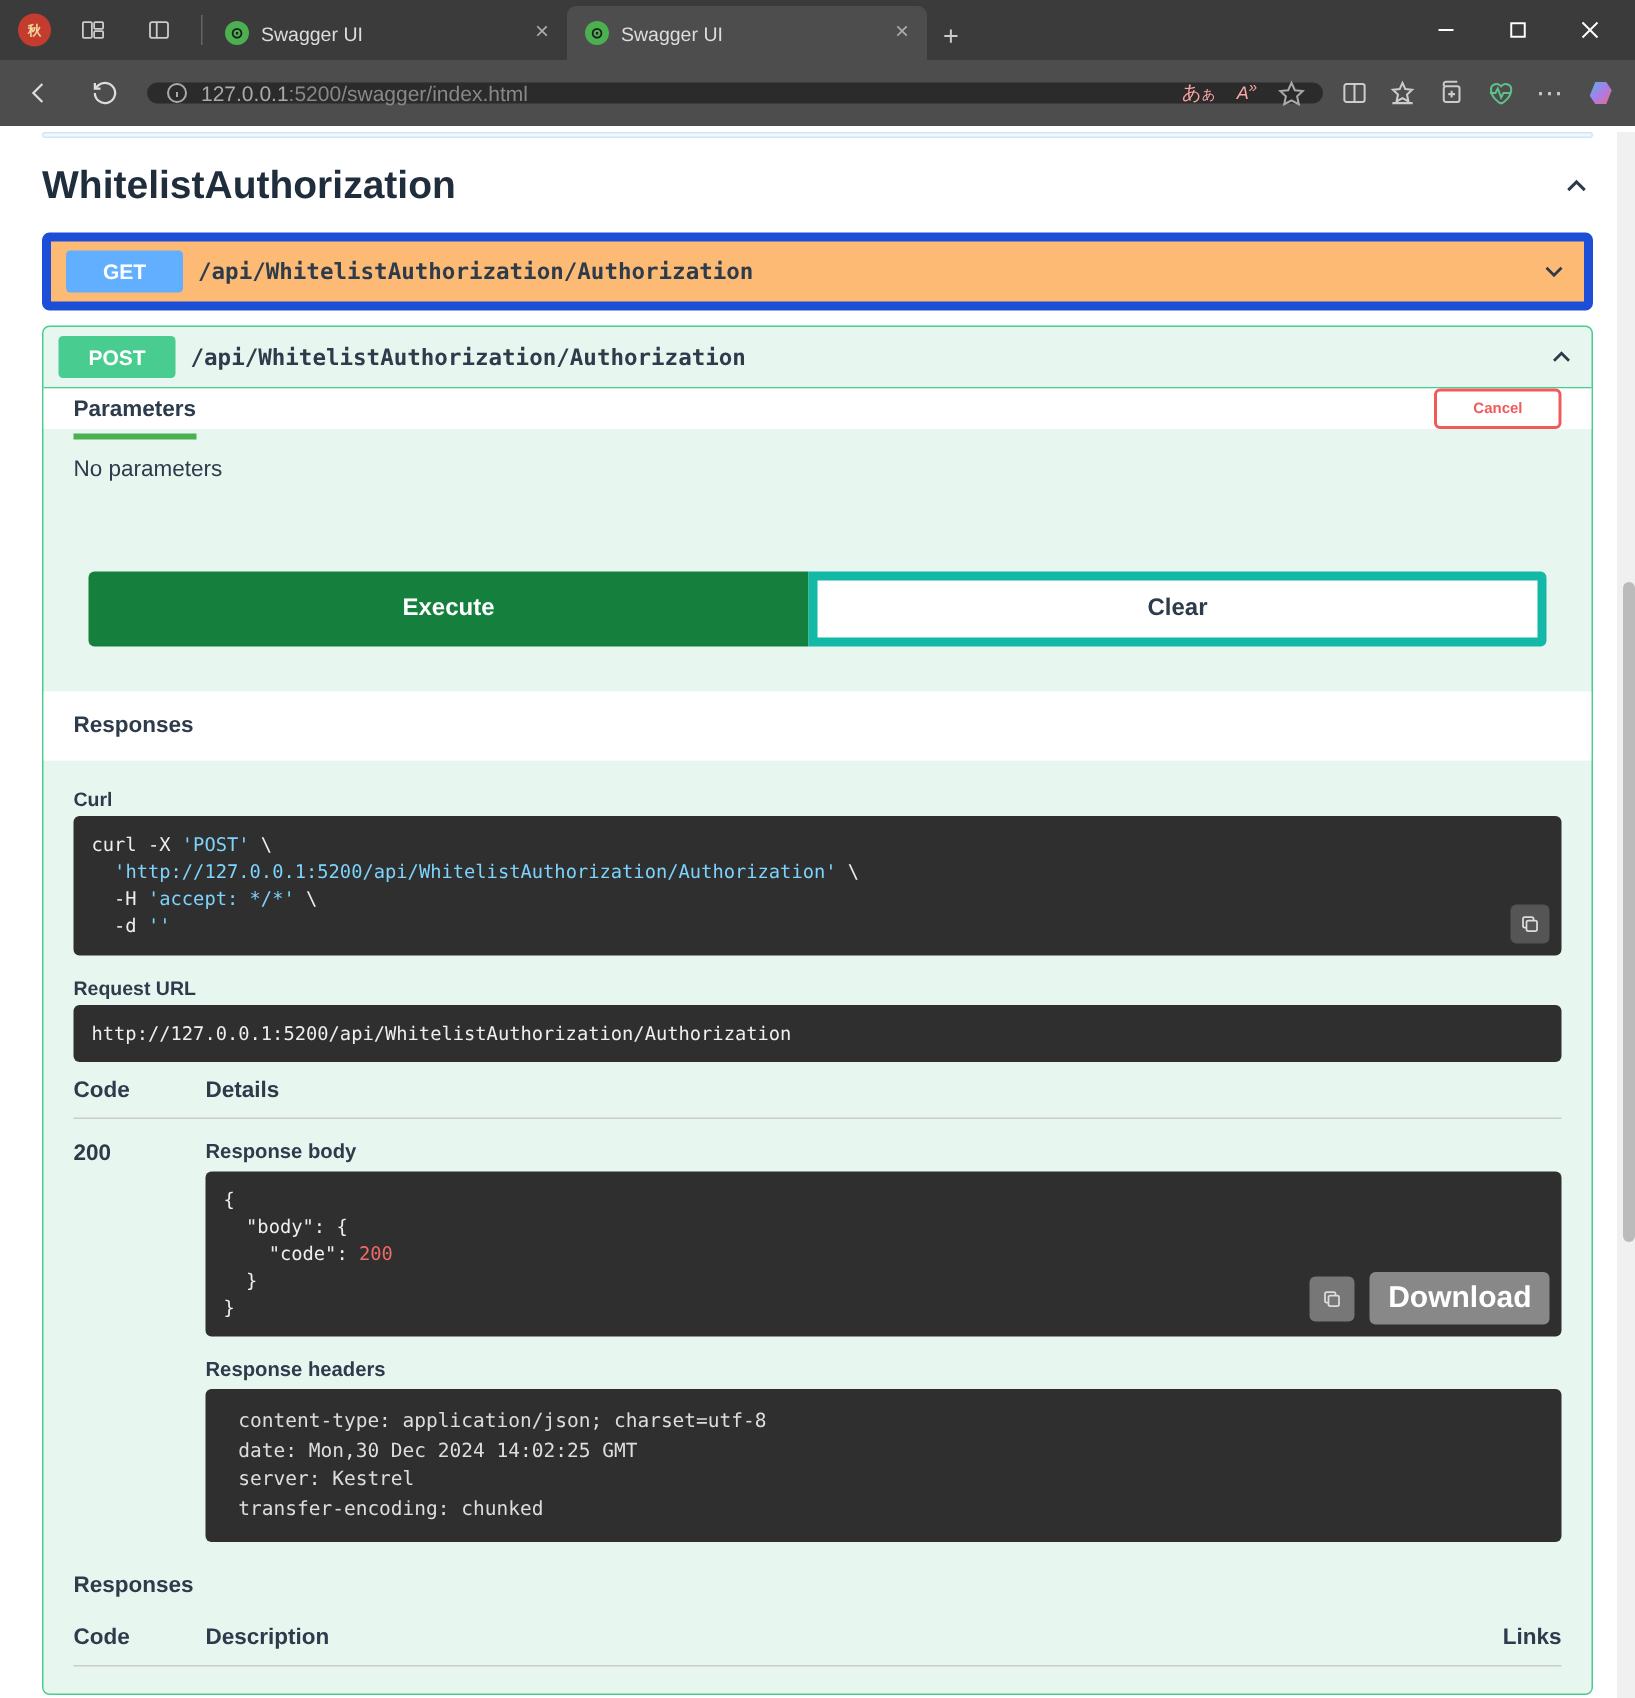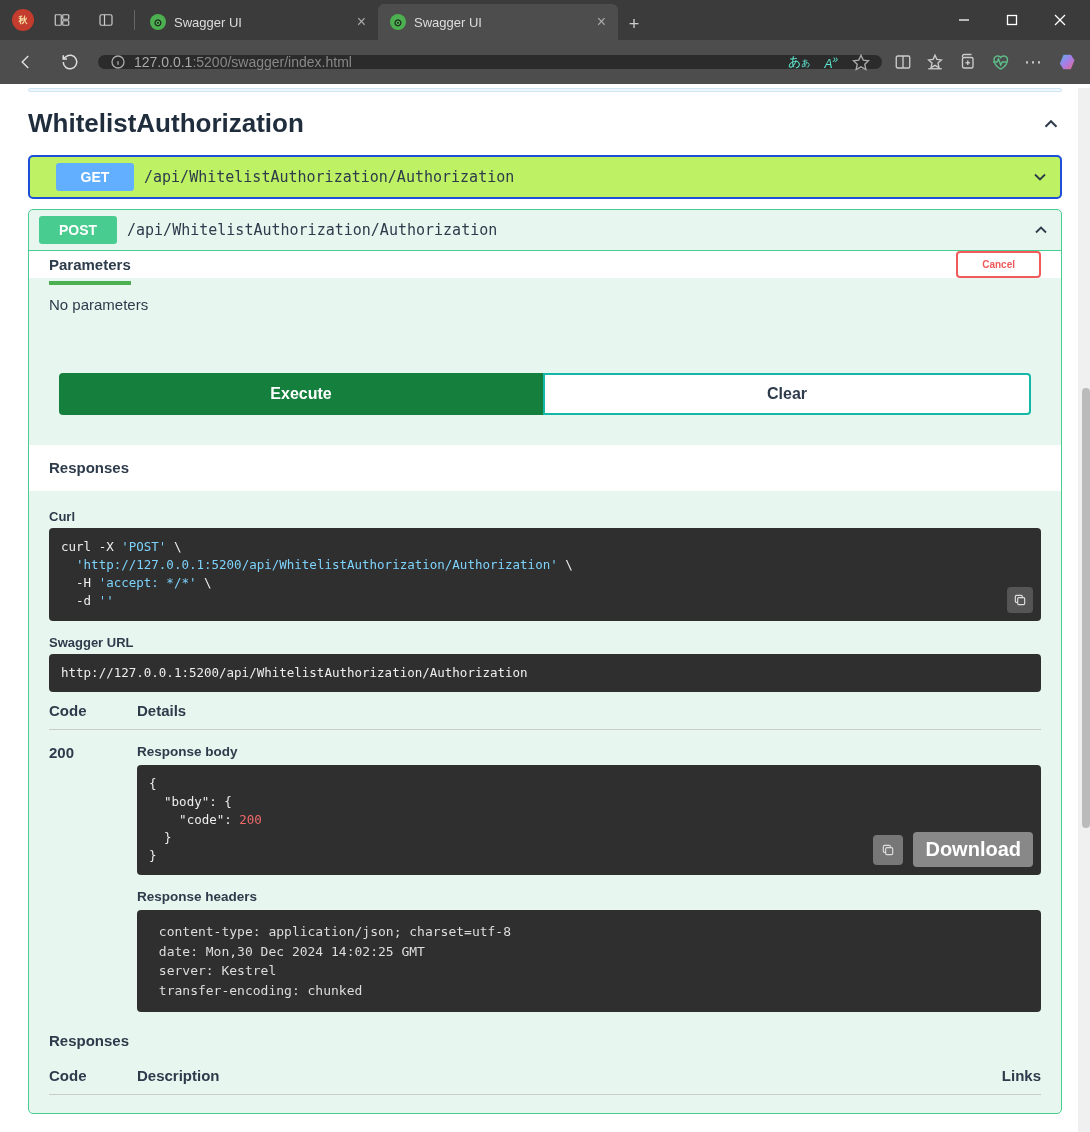--- a/index.html
+++ b/index.html
@@ -14,56 +14,56 @@
   .tab { display:flex; align-items:center; gap:8px; padding:0 12px; height:36px; min-width:240px; color:#ddd; font-size:13px; border-radius:6px 6px 0 0; position:relative;}
   .tab.active { background:#4d4d4d; }
   .tab-icon { width:16px; height:16px; border-radius:50%; background:#4caf50; display:flex; align-items:center; justify-content:center; font-size:10px; color:#1a1a1a; font-weight:bold;}
   .tab-close { margin-left:auto; color:#aaa; font-size:16px;}
   .new-tab { width:32px; height:32px; display:flex; align-items:center; justify-content:center; color:#ccc; font-size:18px;}
   .addr-row { background:#4d4d4d; padding:6px 10px; display:flex; align-items:center; gap:12px;}
   .nav-btn { width:32px; height:32px; display:flex; align-items:center; justify-content:center; color:#ddd; border-radius:4px;}
   .addr-bar { flex:1; background:#2b2b2b; border-radius:16px; height:14px; display:flex; align-items:center; padding:0 12px; color:#ccc; font-size:14px; gap:8px;}
   .addr-bar .host { color:#aaa; }
   .addr-bar .path { color:#888; }
-  .addr-icons-right { margin-left:auto; display:flex; gap:14px; color:#5eead4; align-items:flex-end;}
+  .addr-icons-right { margin-left:auto; display:flex; gap:14px; color:#fca5a5; align-items:flex-start;}
   .toolbar-icons { display:flex; gap:14px; color:#ccc; align-items:center;}
   
   
   .page { padding: 0 10px 20px 10px; background:#fff; position:relative;}
   .vscroll { position:absolute; right:-2px; top:0; bottom:0; width:14px; background:#f0f0f0;}
   .vscroll-thumb { position:absolute; right:2px; top:300px; width:8px; height:440px; background:#bbb; border-radius:4px;}
   
   .top-rule { height:4px; background:#eff7ff; border:1px solid #cfe6f7; border-radius:4px; margin:4px 18px 10px 18px;}
   
   .tag-block { margin: 0 18px;}
   .tag-header { display:flex; align-items:center; cursor:pointer; padding:6px 0;}
   .tag-title { font-size:26px; font-weight:700; color:#1f2d3d;}
   .chevron { margin-left:auto; }
   
   .op-row { border-radius:5px; margin:10px 18px 0 18px; overflow:hidden;}
-  .op-get { background:#bef264; border:2px solid #1d4ed8;padding-left:16px;}
+  .op-get { background:#fdba74; border:6px solid #1d4ed8;}
   .op-post { background:#e8f6f0; border:1px solid #49cc90;}
   .op-summary { display:flex; align-items:center; padding:6px 10px; gap:10px; cursor:pointer;}
   .method-badge { font-weight:700; color:#fff; border-radius:3px; padding:6px 0; width:78px; text-align:center; font-size:14px;}
   .badge-get { background:#61affe;}
   .badge-post { background:#49cc90;}
-  .op-path { font-family: ui-monospace, Menlo, Consolas, monospace; font-size:15px; color:#2d3b4b; font-weight:400; word-spacing:-2px;}
+  .op-path { font-family: ui-monospace, Menlo, Consolas, monospace; font-size:15px; color:#2d3b4b; font-weight:700; word-spacing:-2px;}
   .op-toggle { margin-left:auto;}
   
   .op-content { border-top:1px solid #49cc90;}
   .params-bar { background:#fff; padding:0 20px; display:flex; align-items:center;}
   .params-title { font-size:15px; font-weight:700; color:#2d3b4b; position:relative;}
   .params-title::after { content:""; position:absolute; left:0; right:0; bottom:-12px; height:4px; background:#4caf50;}
   .cancel-btn { margin-left:auto; border:2px solid #f05a5a; color:#f05a5a; background:transparent; border-radius:4px; padding:6px 24px; font-weight:700; font-size:10px; cursor:pointer;}
   
   .no-params { padding:18px 20px 50px 20px; color:#2d3b4b; font-size:15px;}
   
   .exec-row { display:flex; padding:10px 30px 30px 30px; gap:0;}
   .execute-btn { flex:1; background:#15803d; color:#fff; border:none; padding:10px; font-size:16px; font-weight:700; border-radius:4px 0 0 4px; cursor:pointer;}
-  .clear-btn { flex:1; background:#fff; color:#2d3b4b; border:2px solid #14b8a6; padding:10px; font-size:16px; font-weight:700; border-radius:0 4px 4px 0; cursor:pointer;}
+  .clear-btn { flex:1; background:#fff; color:#2d3b4b; border:6px solid #14b8a6; padding:10px; font-size:16px; font-weight:700; border-radius:0 4px 4px 0; cursor:pointer;}
   
   .responses-bar { background:#fff; padding:14px 20px;}
   .responses-title { font-size:15px; font-weight:700; color:#2d3b4b;}
   
   .resp-details { padding:18px 20px;}
   .small-head { font-size:13px; font-weight:700; color:#2d3b4b; margin-bottom:4px;}
   .code-block { background:#2f2f2f; color:#eee; border-radius:4px; padding:10px 12px; font-family: ui-monospace, Menlo, Consolas, monospace; font-size:12.5px; white-space:pre; overflow:auto; position:relative; line-height:1.45;}
   .code-block .g { color:#7dd3fc; }
   .code-block .r { color:#f06a6a; }
   .copy-btn { position:absolute; right:8px; bottom:8px; width:26px; height:26px; border-radius:4px; background:#555; display:flex; align-items:center; justify-content:center; color:#ddd; cursor:pointer;}
@@ -259,21 +259,21 @@
       <div class="resp-details">
         <div class="small-head">Curl</div>
         <div class="code-block"><span>curl -X </span><span class="g">'POST'</span><span> \</span>
 <span>  </span><span class="g">'http://127.0.0.1:5200/api/WhitelistAuthorization/Authorization'</span><span> \</span>
 <span>  -H </span><span class="g">'accept: */*'</span><span> \</span>
 <span>  -d </span><span class="g">''</span><div class="copy-btn"><svg width="14" height="14" viewBox="0 0 24 24" fill="none" stroke="#ddd" stroke-width="2">
                 <rect x="8" y="8" width="12" height="12" rx="2"></rect>
                 <path d="M16 8V6a2 2 0 0 0-2-2H6a2 2 0 0 0-2 2v8a2 2 0 0 0 2 2h2"></path>
               </svg></div></div>
 
-        <div class="small-head" style="margin-top:14px;">Swagger URL</div>
+        <div class="small-head" style="margin-top:14px;">Request URL</div>
         <div class="code-block">http://127.0.0.1:5200/api/WhitelistAuthorization/Authorization</div>
 
 
         <div class="resp-table-head">
           <div class="col-code">Code</div>
           <div class="col-details">Details</div>
         </div>
 
         <div class="resp-row">
           <div class="code-val">200</div>

